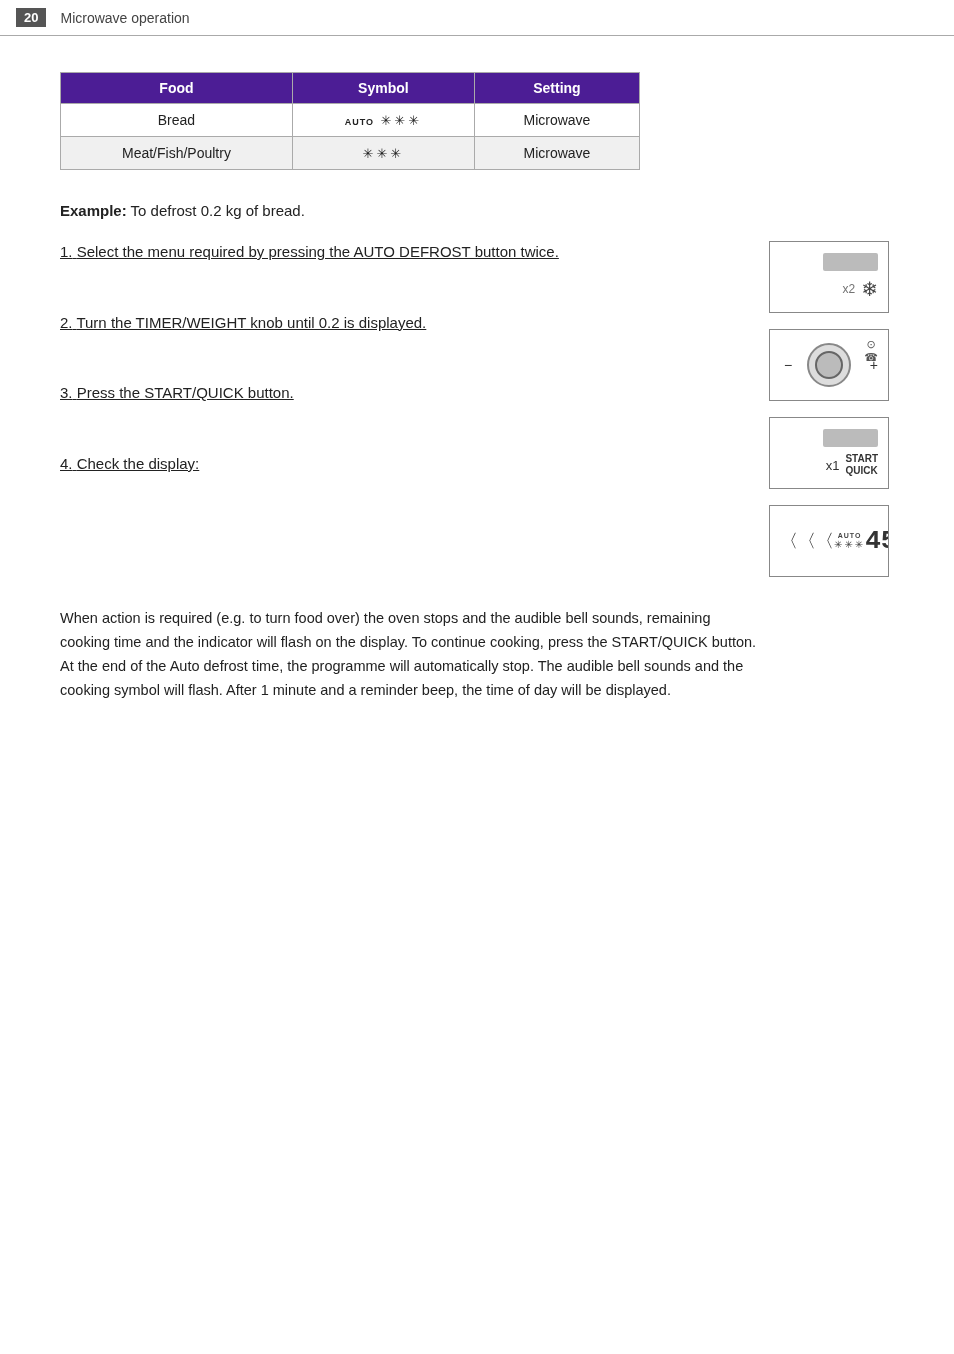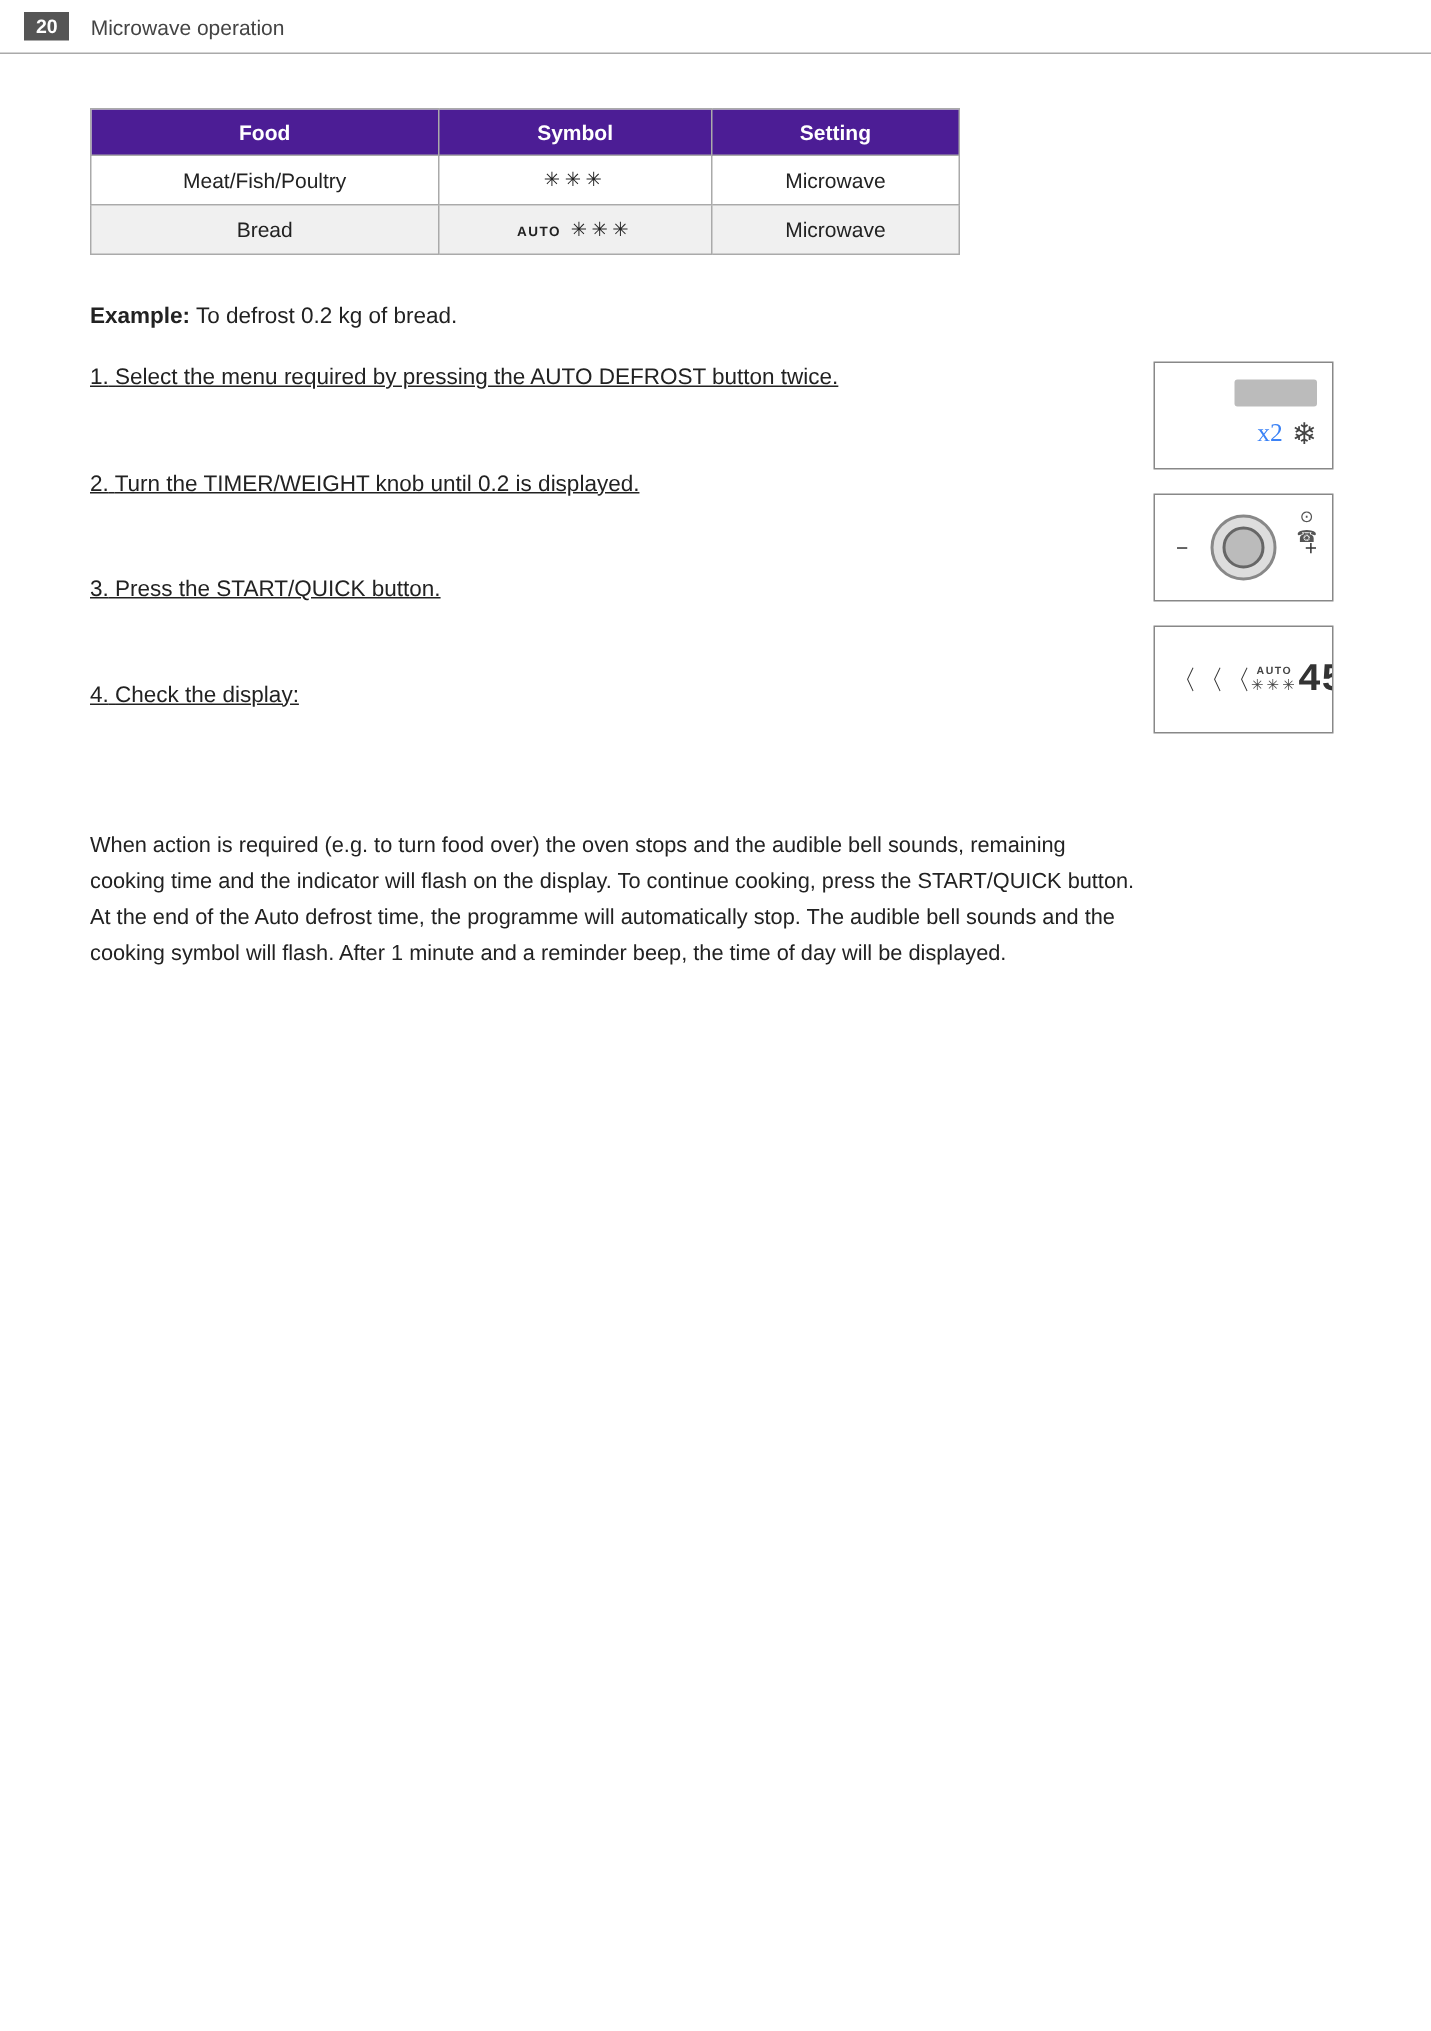--- a/index.html
+++ b/index.html
@@ -139,23 +139,22 @@
       margin-bottom: 6px;
       border-radius: 2px;
     }
     .diag1-label {
       display: flex;
       align-items: center;
       font-size: 13px;
       gap: 6px;
     }
     .diag1-x2 {
-      font-size: 17px;
-      color: #3b82f6;
-      font-family: Liberation Serif, serif;
+      font-size: 12px;
+      color: #737373;
     }
     .diag1-snowflake {
       font-size: 18px;
       color: #444;
     }
 
     
     .diag2-inner {
       display: flex;
       align-items: center;
@@ -294,31 +293,31 @@
   <table class="defrost-table">
     <thead>
       <tr>
         <th>Food</th>
         <th>Symbol</th>
         <th>Setting</th>
       </tr>
     </thead>
     <tbody>
       <tr>
-        <td>Meat/Fish/Poultry</td>
+        <td>Bread</td>
         <td class="symbol-cell">
-          <span style="font-size:13px; letter-spacing:3px;">✳✳✳</span>
+          <span style="font-size:9px;font-weight:bold;letter-spacing:1px;">AUTO</span>
+          <span style="font-size:13px;letter-spacing:3px;"> ✳✳✳</span>
         </td>
         <td>Microwave</td>
       </tr>
       <tr>
-        <td>Bread</td>
+        <td>Meat/Fish/Poultry</td>
         <td class="symbol-cell">
-          <span style="font-size:9px;font-weight:bold;letter-spacing:1px;">AUTO</span>
-          <span style="font-size:13px;letter-spacing:3px;"> ✳✳✳</span>
+          <span style="font-size:13px; letter-spacing:3px;">✳✳✳</span>
         </td>
         <td>Microwave</td>
       </tr>
     </tbody>
   </table>
 
   <p class="example-para">
     <span class="example-bold">Example:</span><span> To defrost 0.2 kg of bread.</span>
   </p>
 
@@ -366,20 +365,32 @@
             <div class="knob-inner"></div>
           </div>
           <span class="knob-plus">+</span>
           <div class="knob-icons">
             <span style="font-size:11px;">⊙</span>
             <span style="font-size:11px;">☎</span>
           </div>
         </div>
       </div>
 
+      <div class="diagram-box">
+        <div class="diag3-inner">
+          <div class="diag3-bar"></div>
+          <div class="diag3-label">
+            <span class="diag3-x1">x1</span>
+            <div class="diag3-text">
+              <div>START</div>
+              <div>QUICK</div>
+            </div>
+          </div>
+        </div>
+      </div>
 
       <div class="diagram-box">
         <div class="diag4-inner">
           <span class="diag4-wave">〈〈〈</span>
           <div class="diag4-middle">
             <span class="diag4-auto">AUTO</span>
             <span class="diag4-dots" style="font-size:10px;letter-spacing:2px;">✳✳✳</span>
           </div>
           <span class="diag4-num">45</span>
         </div>

